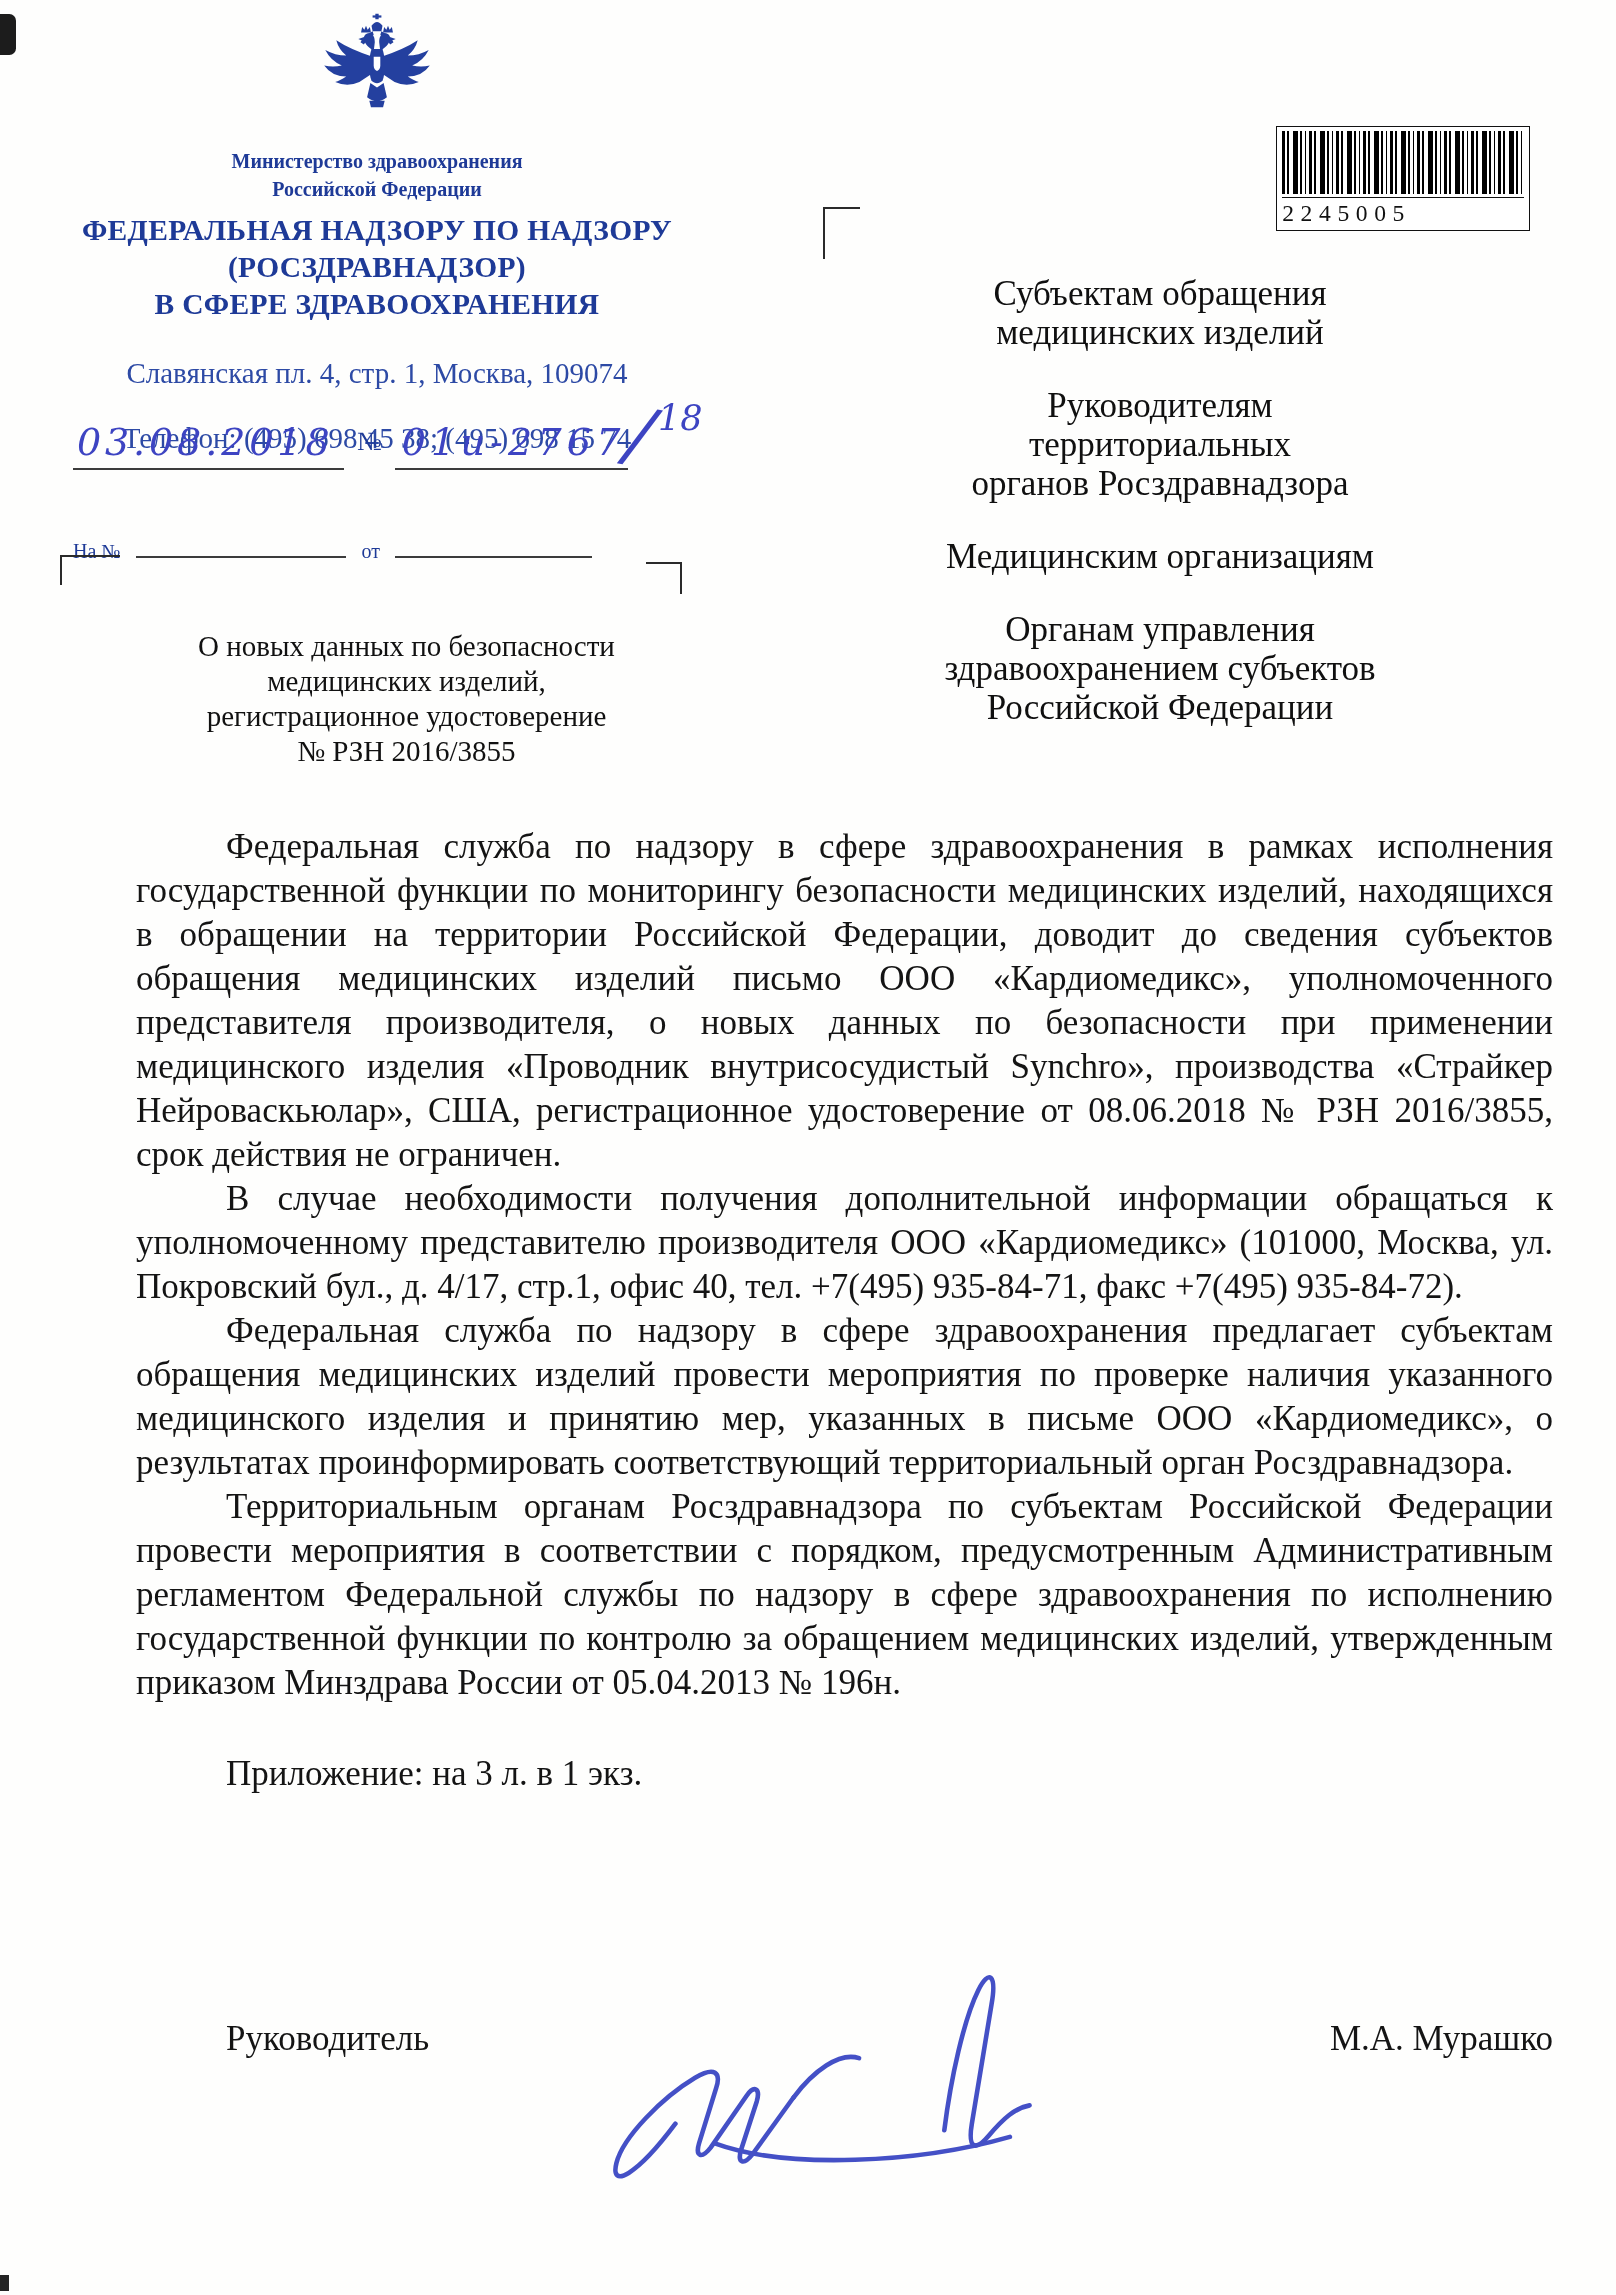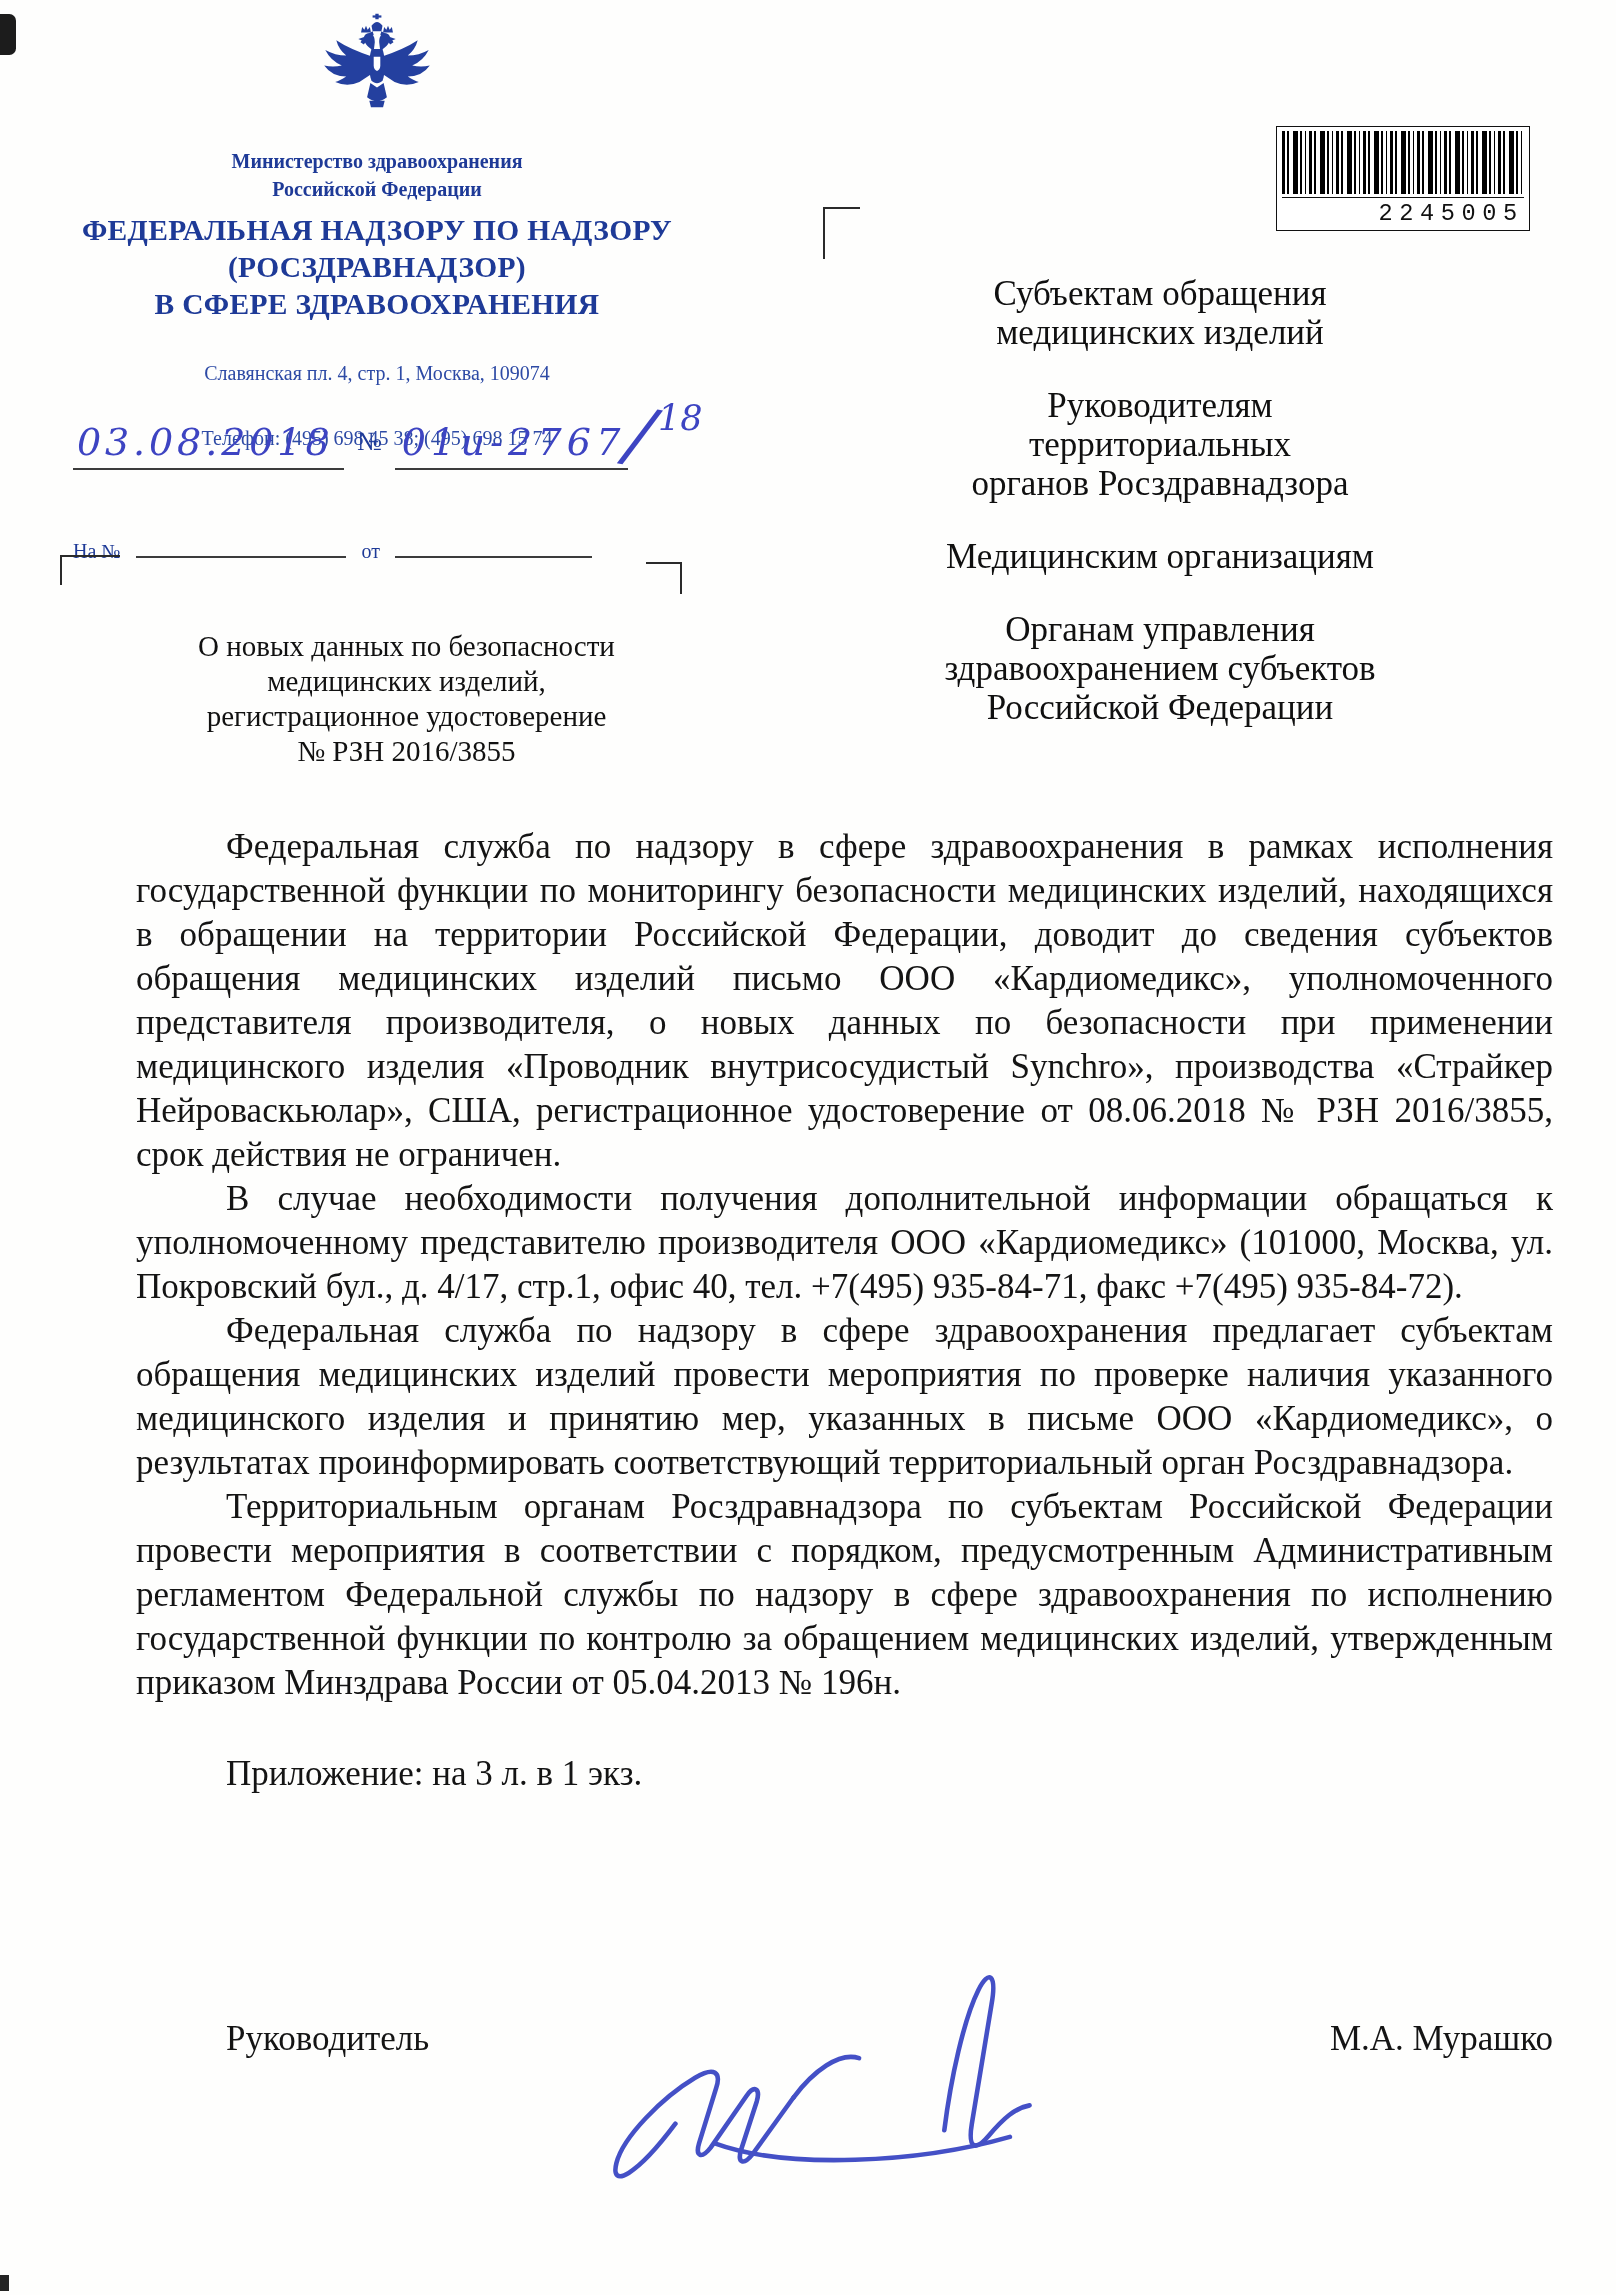--- a/index.html
+++ b/index.html
@@ -15,21 +15,21 @@
   
   .emblem { position:absolute; left:322px; top:13px; width:110px; height:128px; }
   .emblem svg { width:100%; height:100%; }
 
   
   .head-left { position:absolute; left:69px; top:148px; width:616px; text-align:center; }
   .ministry-line { font-weight:bold; font-size:20px; line-height:27.5px; color:#1e3a97; }
   .service-block { margin-top:9.2px; }
   .service-line  { font-weight:bold; font-size:29.5px; line-height:37px; color:#1e3a97; letter-spacing:0.3px; }
   .contact-block { margin-top:30px; }
-  .contact-line  { font-size:20px; line-height:30px; color:#2d4aa5;margin-top:35px; }
+  .contact-line  { font-size:29px; line-height:30px; color:#2d4aa5;margin-top:35px; }
 
   
   .date-row { position:absolute; left:73px; top:420px; width:773px; white-space:nowrap; }
   .hw { font-family:"DejaVu Serif", serif; font-style:italic; color:#3d44c2; }
   .hw-date { display:inline-block; font-size:38px; letter-spacing:3.9px; border-bottom:2px solid #3c3c3c; padding:0 10.5px 3.9px 3.9px; }
   .no-sign { font-size:26px; color:#1e3a97; margin:0 10.5px; position:relative; top:-5.2px; }
   .hw-num  { display:inline-block; font-size:38px; letter-spacing:5.2px; border-bottom:2px solid #3c3c3c; padding:0 2.6px 3.9px 6.6px; }
   .hw-slash{ display:inline-block; font-size:73px; line-height:0; position:relative; top:5.2px; left:-2.6px; transform:rotate(10deg); }
   .hw-year { font-size:35px; position:relative; top:-25px; left:0px; }
 
@@ -42,22 +42,22 @@
   .mark-bottom-left  { position:absolute; left:60px;  top:555px; width:58px; height:27.5px; border-left:2.6px solid #2a2a2a; border-top:2.6px solid #2a2a2a; }
   .mark-bottom-right { position:absolute; left:646px; top:562px; width:34px; height:30px; border-right:2.6px solid #2a2a2a; border-top:2.6px solid #2a2a2a; }
 
   
   .barcode { position:absolute; left:1276px; top:126px; width:254px; border:1.3px solid #111; background:#fff; padding:3.9px 5.2px 2.6px; box-sizing:border-box; }
   .barcode-bars { height:63px;
     background:repeating-linear-gradient(90deg,
       #000 0 3.3px,  #fff 3.3px 5.2px,  #000 5.2px 6.6px, #fff 6.6px 11px,
       #000 11px 16.4px, #fff 16.4px 18.4px, #000 18.4px 19.7px, #fff 19.7px 23px,
       #000 23px 24px, #fff 24px 27px); }
-  .barcode-number { border-top:1.3px solid #111; margin-top:3.3px; padding-top:2px; text-align:right;
-    font-family:Liberation Mono, monospace; font-size:23.6px; letter-spacing:6.6px; color:#111; }
+  .barcode-number { border-top:1.3px solid #111; margin-top:3.3px; padding-top:2px; text-align:left;
+    font-family:Liberation Serif, serif; font-size:23.6px; letter-spacing:6.6px; color:#111; }
 
   
   .recipients { position:absolute; left:865px; top:274px; width:590px; text-align:center;
     font-size:35px; line-height:39px; color:#101010; }
   .recipient-block { margin-bottom:34px; }
 
   
   .subject { position:absolute; left:141px; top:629px; width:531px; text-align:center;
     font-size:29px; line-height:35px; color:#111; }
 

